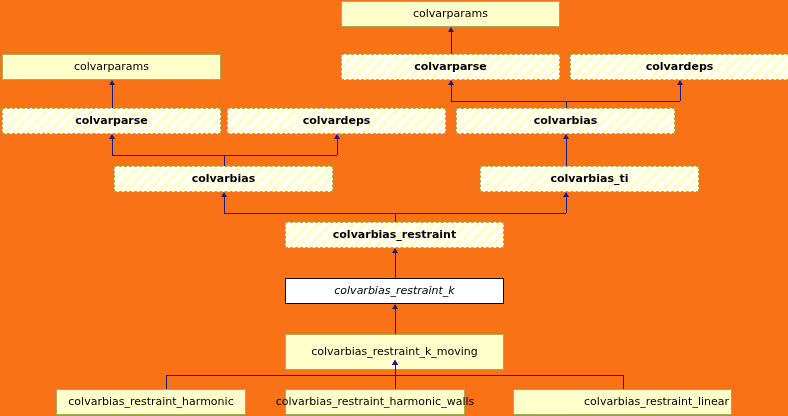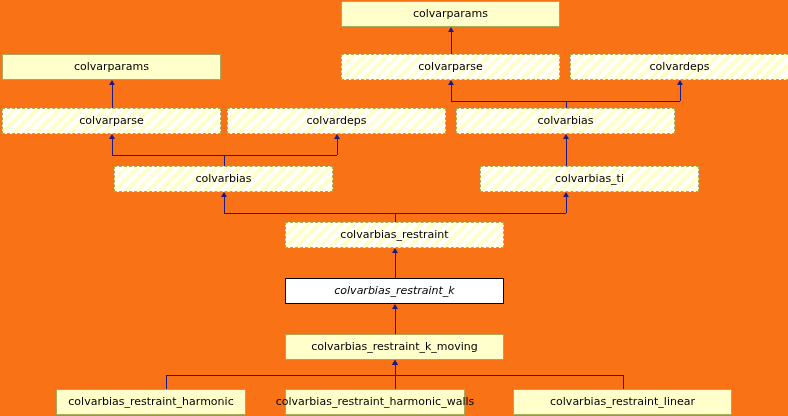--- a/index.html
+++ b/index.html
@@ -56,20 +56,21 @@
       #ffffcc 0px,
       #ffffcc 4px,
       #ffffff 4px,
       #ffffff 8px
     );
     border: 1px dashed #a9a959;
   }
   
   .node.hatched .label {
     background: transparent;
+    font-weight: bold;
   }
 
   
   .edge {
     position: absolute;
     background: #1a1a8c;
   }
   .edge.v { width: 1px; }
   .edge.h { height: 1px; }
 
@@ -114,30 +115,30 @@
       </div>
       <div class="node hatched" style="left: 480px; top: 166px; width: 219px; height: 26px;">
         <span class="label">colvarbias_ti</span>
       </div>
       <div class="node hatched" style="left: 285px; top: 222px; width: 219px; height: 26px;">
         <span class="label">colvarbias_restraint</span>
       </div>
       <div class="node plain" style="left: 285px; top: 278px; width: 219px; height: 26px; font-style: italic;">
         <span class="label">colvarbias_restraint_k</span>
       </div>
-      <div class="node solid" style="left: 285px; top: 334px; width: 219px; height: 26px;">
+      <div class="node solid" style="left: 285px; top: 334px; width: 219px; height: 36px;">
         <span class="label">colvarbias_restraint_k_moving</span>
       </div>
       <div class="node solid" style="left: 56px; top: 389px; width: 190px; height: 26px;">
         <span class="label">colvarbias_restraint_harmonic</span>
       </div>
       <div class="node solid" style="left: 285px; top: 389px; width: 180px; height: 26px;">
         <span class="label">colvarbias_restraint_harmonic_walls</span>
       </div>
-      <div class="node solid" style="left: 513px; top: 389px; width: 219px; height: 26px;">
+      <div class="node solid" style="left: 513px; top: 389px; width: 219px; height: 26px; justify-content: flex-end;">
         <span class="label">colvarbias_restraint_linear</span>
       </div>
     </div>
   <div id="edges-layer">
       <div class="edge v" style="left: 451px; top: 32px; height: 22px;"></div>
       <div class="arrow" style="left: 448px; top: 27px;"></div>
       <div class="edge v" style="left: 112px; top: 85px; height: 23px;"></div>
       <div class="arrow" style="left: 109px; top: 80px;"></div>
       <div class="edge v" style="left: 451px; top: 85px; height: 16px;"></div>
       <div class="arrow" style="left: 448px; top: 80px;"></div>

